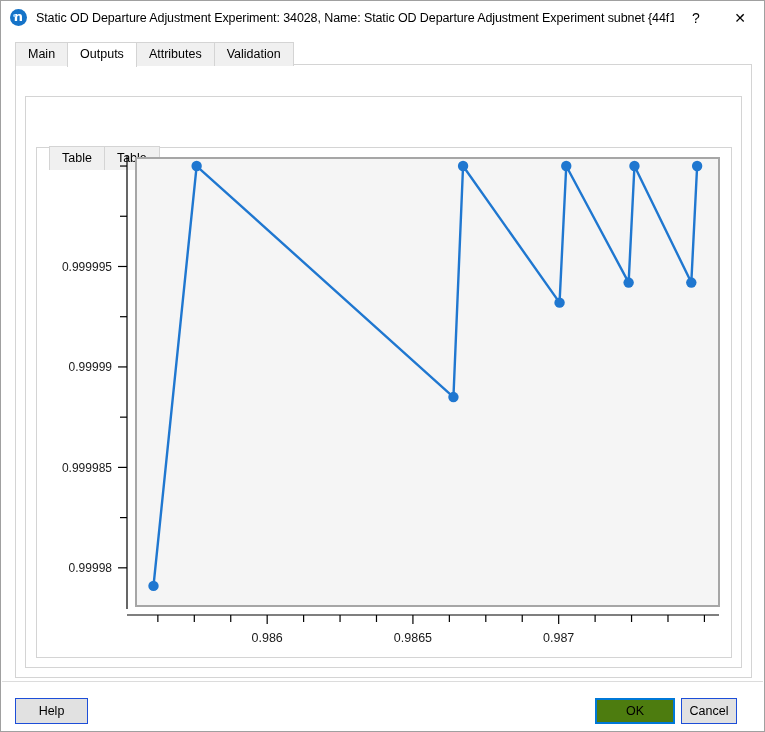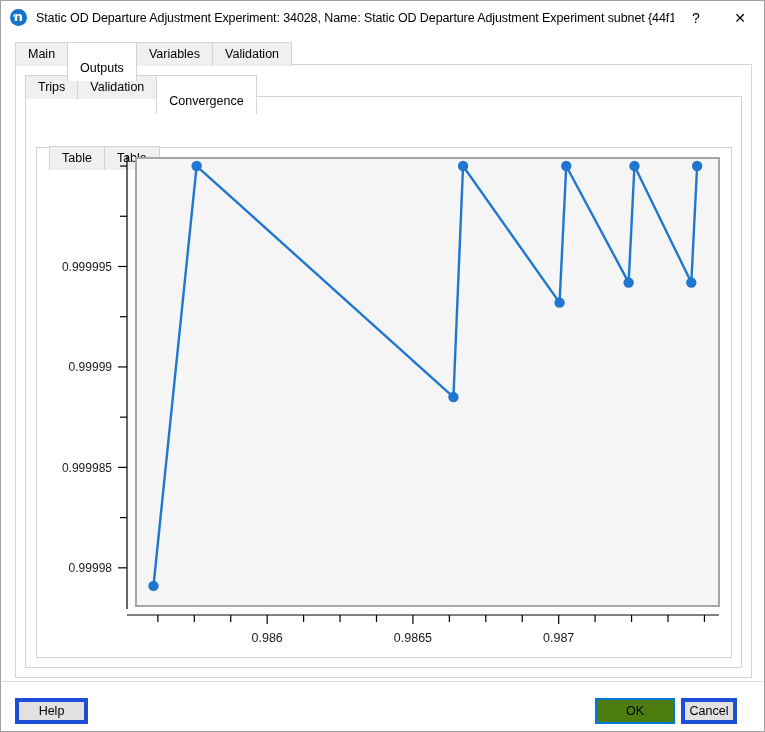--- a/index.html
+++ b/index.html
@@ -60,37 +60,37 @@
   }
   #help-btn, #close-btn {
     width: 44px; height: 31px;
     display: flex; align-items: center; justify-content: center;
     font-size: 14px; color: #000;
     flex: 0 0 auto;
   }
   #close-btn { margin-right: 2px; }
 
   
-  .tabstrip { position: absolute; display: flex; align-items: flex-start; }
+  .tabstrip { position: absolute; display: flex; align-items: center; }
   .tab {
     font-size: 12.5px;
     color: #000;
     background: #f0f0f0;
     border: 1px solid #d4d4d4;
     border-bottom: none;
     padding: 4px 12px 5px 12px;
     margin-right: -1px;
     position: relative;
     white-space: nowrap;
   }
   .tab.selected {
     background: #ffffff;
     border-color: #d4d4d4;
     z-index: 3;
-    padding-top: 18px;
+    padding-top: 4px;
     padding-bottom: 6px;
     margin-bottom: -1px;
   }
 
   #tabs-l1 { left: 14px; top: 41px; width: 737px; }
   #panel-l1 {
     position: absolute; left: 14px; top: 63px;
     width: 737px; height: 614px;
     background: #ffffff;
     border: 1px solid #d4d4d4;
@@ -123,21 +123,21 @@
   #footer {
     position: absolute; left: 1px; top: 680px;
     width: 761px; height: 49px;
     background: #ffffff;
     border-top: 1px solid #dcdcdc;
   }
   .btn {
     position: absolute;
     height: 26px;
     background: #e1e1e1;
-    border: 4px solid #1d4ed8;
+    border: 1px solid #1d4ed8;
     font-size: 12.5px;
     color: #000;
     display: flex; align-items: center; justify-content: center;
     cursor: default;
   }
   #btn-help   { left: 13px;  top: 16px; width: 73px; }
   #btn-ok     { left: 593px; top: 16px; width: 80px;
                 border: 2px solid #0078d7; background: #4d7c0f; }
   #btn-cancel { left: 679px; top: 16px; width: 56px; }
 </style>
@@ -150,30 +150,25 @@
     <div id="app-icon"></div>
     <div id="title-text">Static OD Departure Adjustment Experiment: 34028, Name: Static OD Departure Adjustment Experiment subnet {44f119...</div>
     <div id="help-btn">?</div>
     <div id="close-btn">✕</div>
   </div>
 
   <div id="panel-l1"></div>
   <div id="tabs-l1" class="tabstrip">
     <div class="tab">Main</div>
     <div class="tab selected">Outputs</div>
-    <div class="tab">Variables</div>
+    <div class="tab">Attributes</div>
     <div class="tab">Validation</div>
   </div>
 
   <div id="panel-l2"></div>
-  <div id="tabs-l2" class="tabstrip">
-    <div class="tab">Trips</div>
-    <div class="tab">Validation</div>
-    <div class="tab selected">Convergence</div>
-  </div>
 
   <div id="panel-l3"></div>
   <div id="tabs-l3" class="tabstrip">
     <div class="tab">Table</div>
     <div class="tab">Table</div>
   </div>
 
   <div id="chart-host">
     <svg id="chart-svg" width="696" height="511" viewBox="0 0 696 511">
       <g id="g-plotarea">

